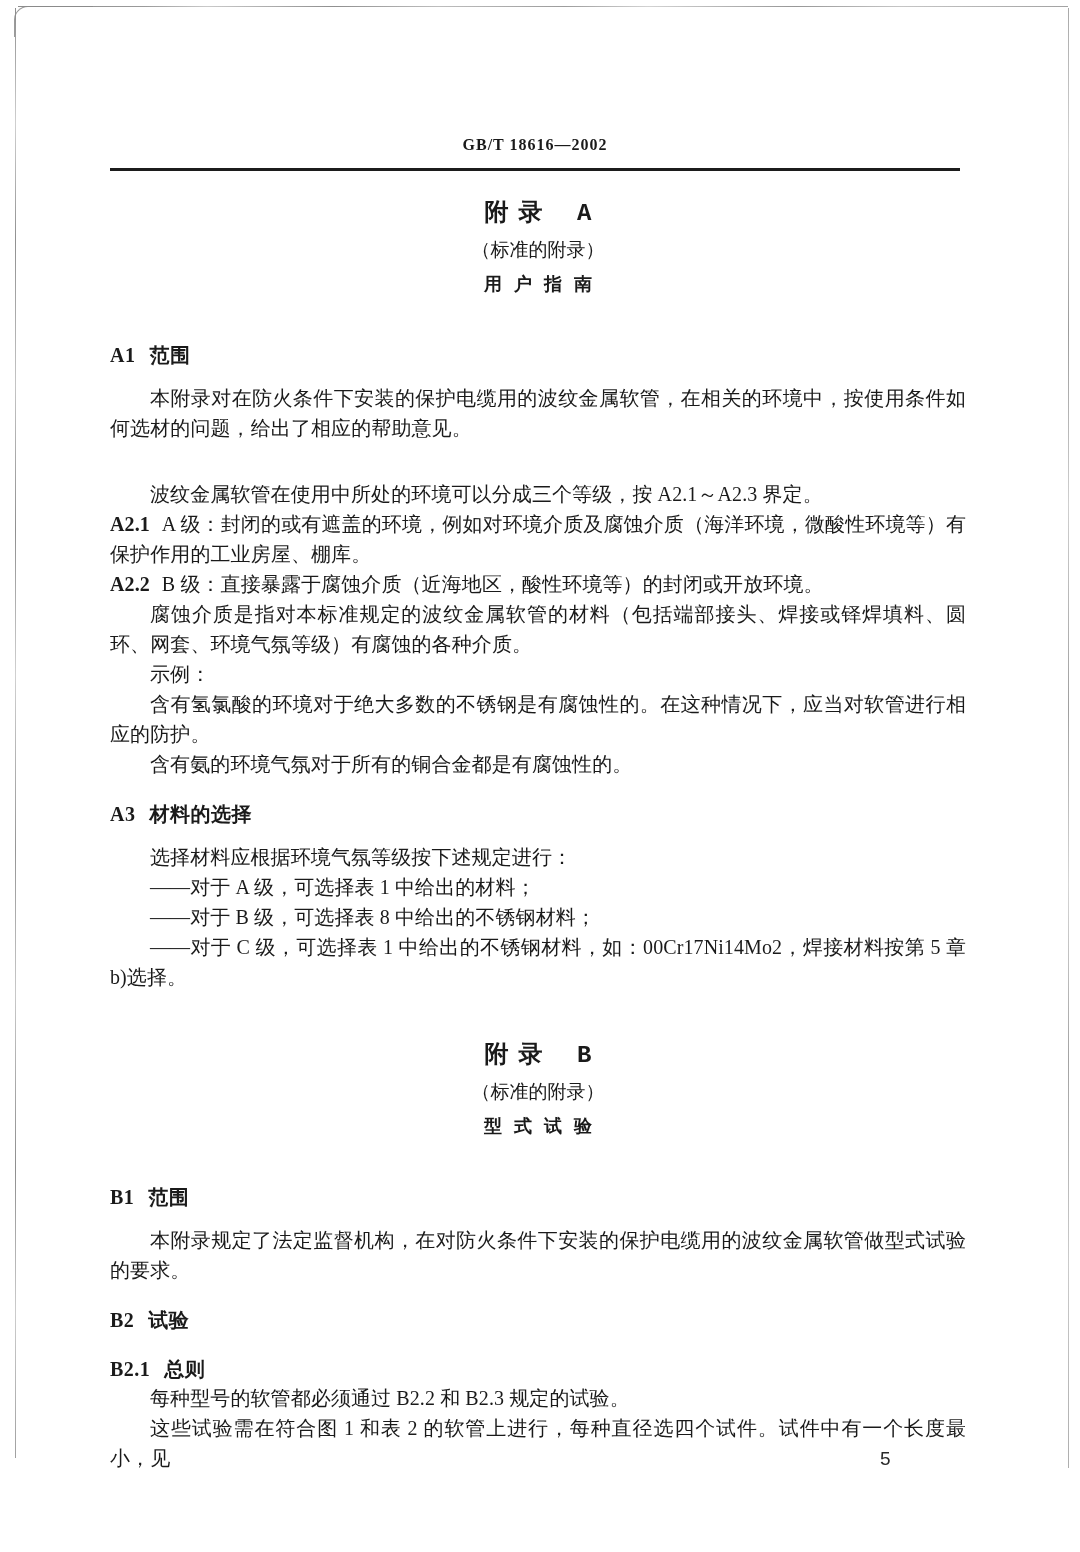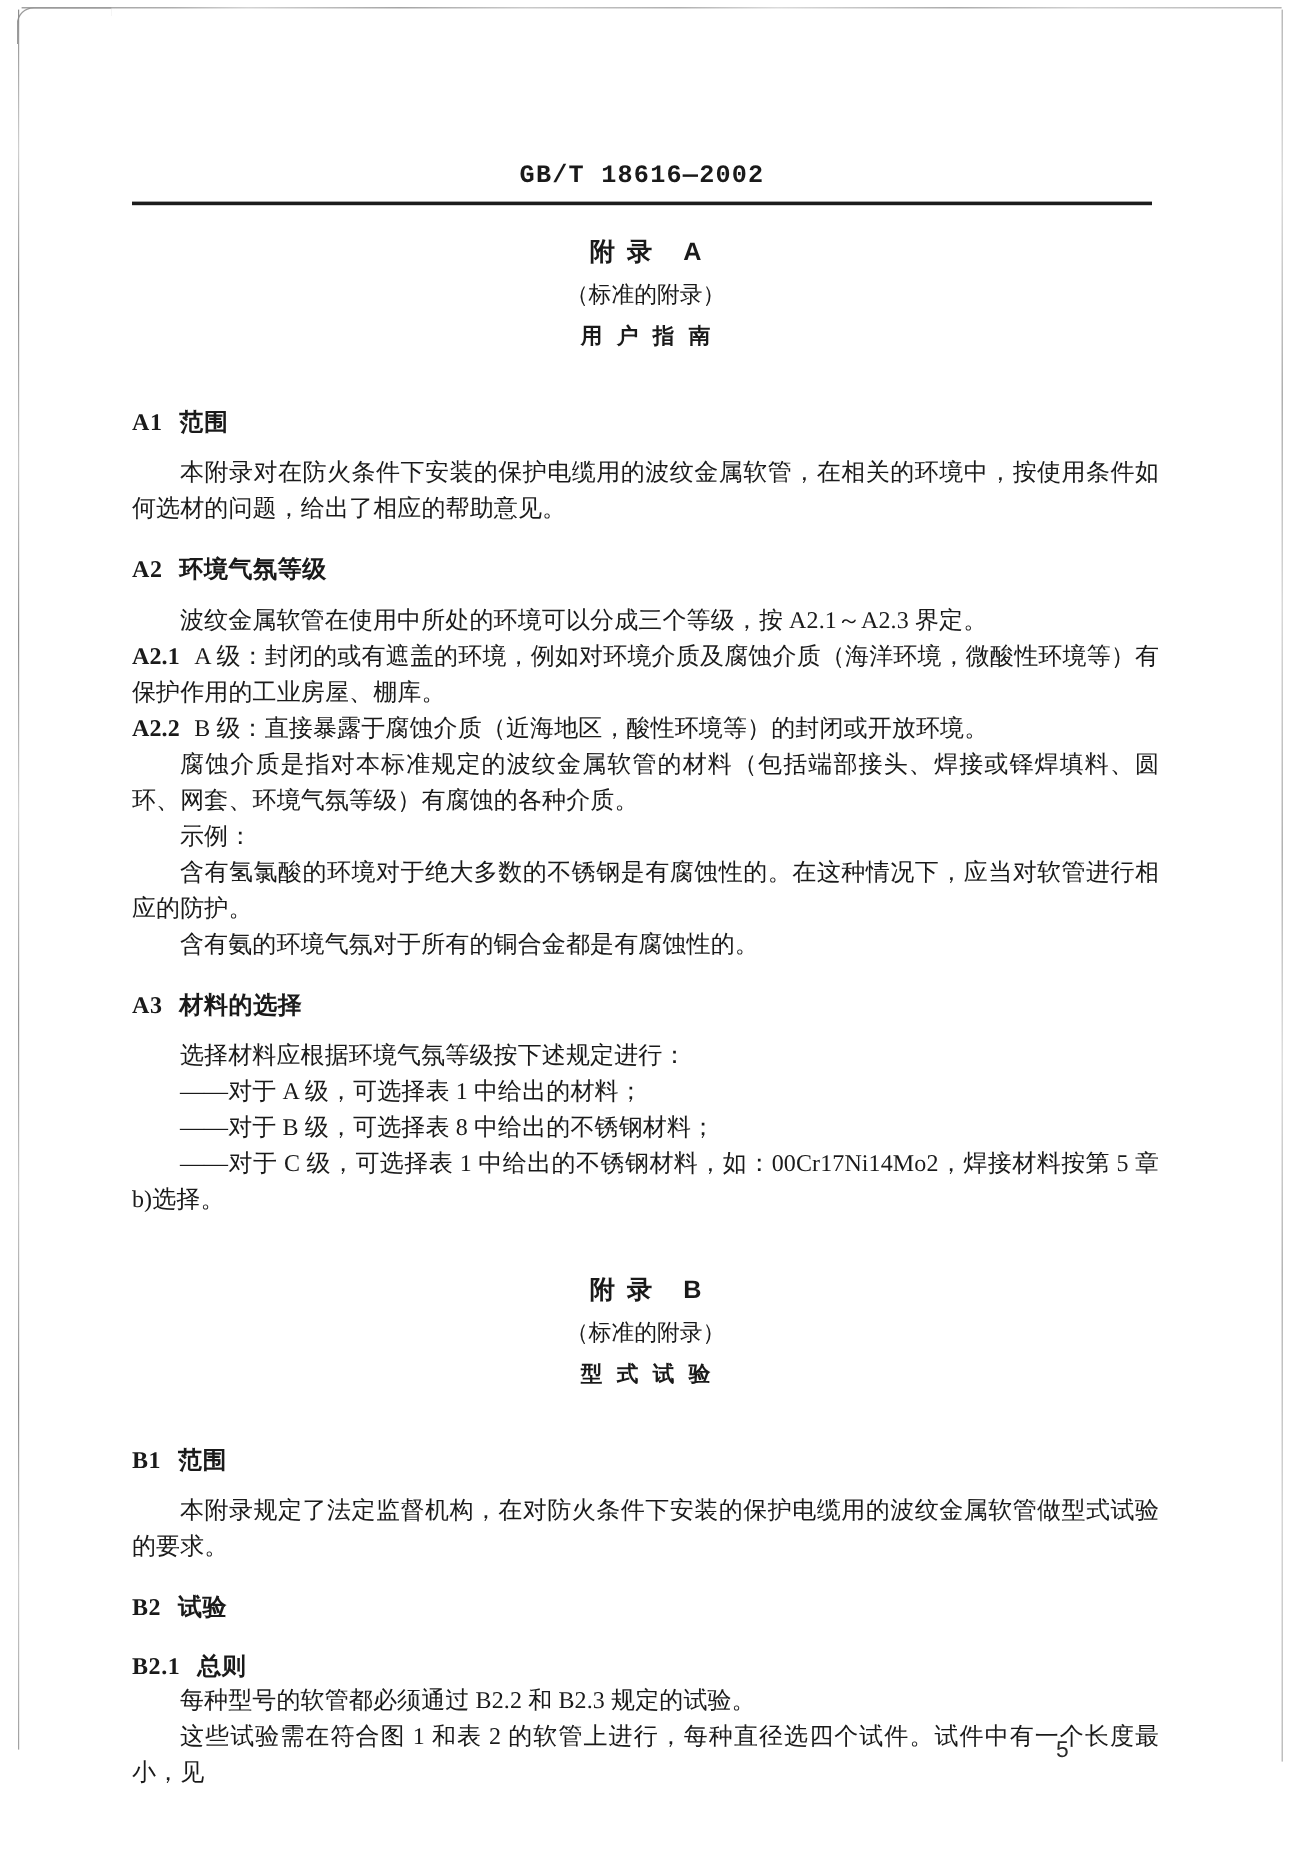--- a/index.html
+++ b/index.html
@@ -57,42 +57,42 @@
     border-right: none; border-bottom: none;
     opacity: .85;
   }
 
   
   .header {
     position: absolute;
     left: 110px; top: 136px;
     width: 850px;
     text-align: center;
-    font-family: Liberation Mono, monospace;
-    font-weight: bold;
-    font-size: 21px;
+    font-family: Liberation Serif, serif;
+    font-weight: bold;
+    font-size: 16px;
     letter-spacing: 1px;
   }
   .header-rule {
     position: absolute;
     left: 110px; top: 168px;
     width: 850px; height: 3px;
     background: #1c1c1c;
   }
 
   
   .annex-title {
     text-align: center;
     font-weight: bold;
   }
   .annex-title .line-main {
-    font-size: 21px;
+    font-size: 24px;
     letter-spacing: 10px;
     padding-left: 10px;
-    font-family: Liberation Sans, sans-serif;
+    font-family: Liberation Mono, monospace;
   }
   .annex-title .line-sub {
     font-size: 19px;
     font-weight: normal;
     margin-top: 9px;
     letter-spacing: 0px;
   }
   .annex-title .line-name {
     font-size: 18px;
     margin-top: 9px;
@@ -167,23 +167,20 @@
     <div class="gap-xl"></div>
 
     <h2 class="sec-head">
       <span class="num">A1</span><span>范围</span>
     </h2>
     <div class="gap-sm"></div>
     <p class="para indent">本附录对在防火条件下安装的保护电缆用的波纹金属软管，在相关的环境中，按使用条件如何选材的问题，给出了相应的帮助意见。</p>
 
     <div class="gap-md"></div>
 
-    <h2 class="sec-head">
-      <span class="num">A2</span><span>环境气氛等级</span>
-    </h2>
     <div class="gap-sm"></div>
     <p class="para indent">波纹金属软管在使用中所处的环境可以分成三个等级，按 A2.1～A2.3 界定。</p>
 
     <p class="para clause">
       <span class="cnum">A2.1</span><span>A 级：封闭的或有遮盖的环境，例如对环境介质及腐蚀介质（海洋环境，微酸性环境等）有保护作用的工业房屋、棚库。</span>
     </p>
     <p class="para clause">
       <span class="cnum">A2.2</span><span>B 级：直接暴露于腐蚀介质（近海地区，酸性环境等）的封闭或开放环境。</span>
     </p>
 

